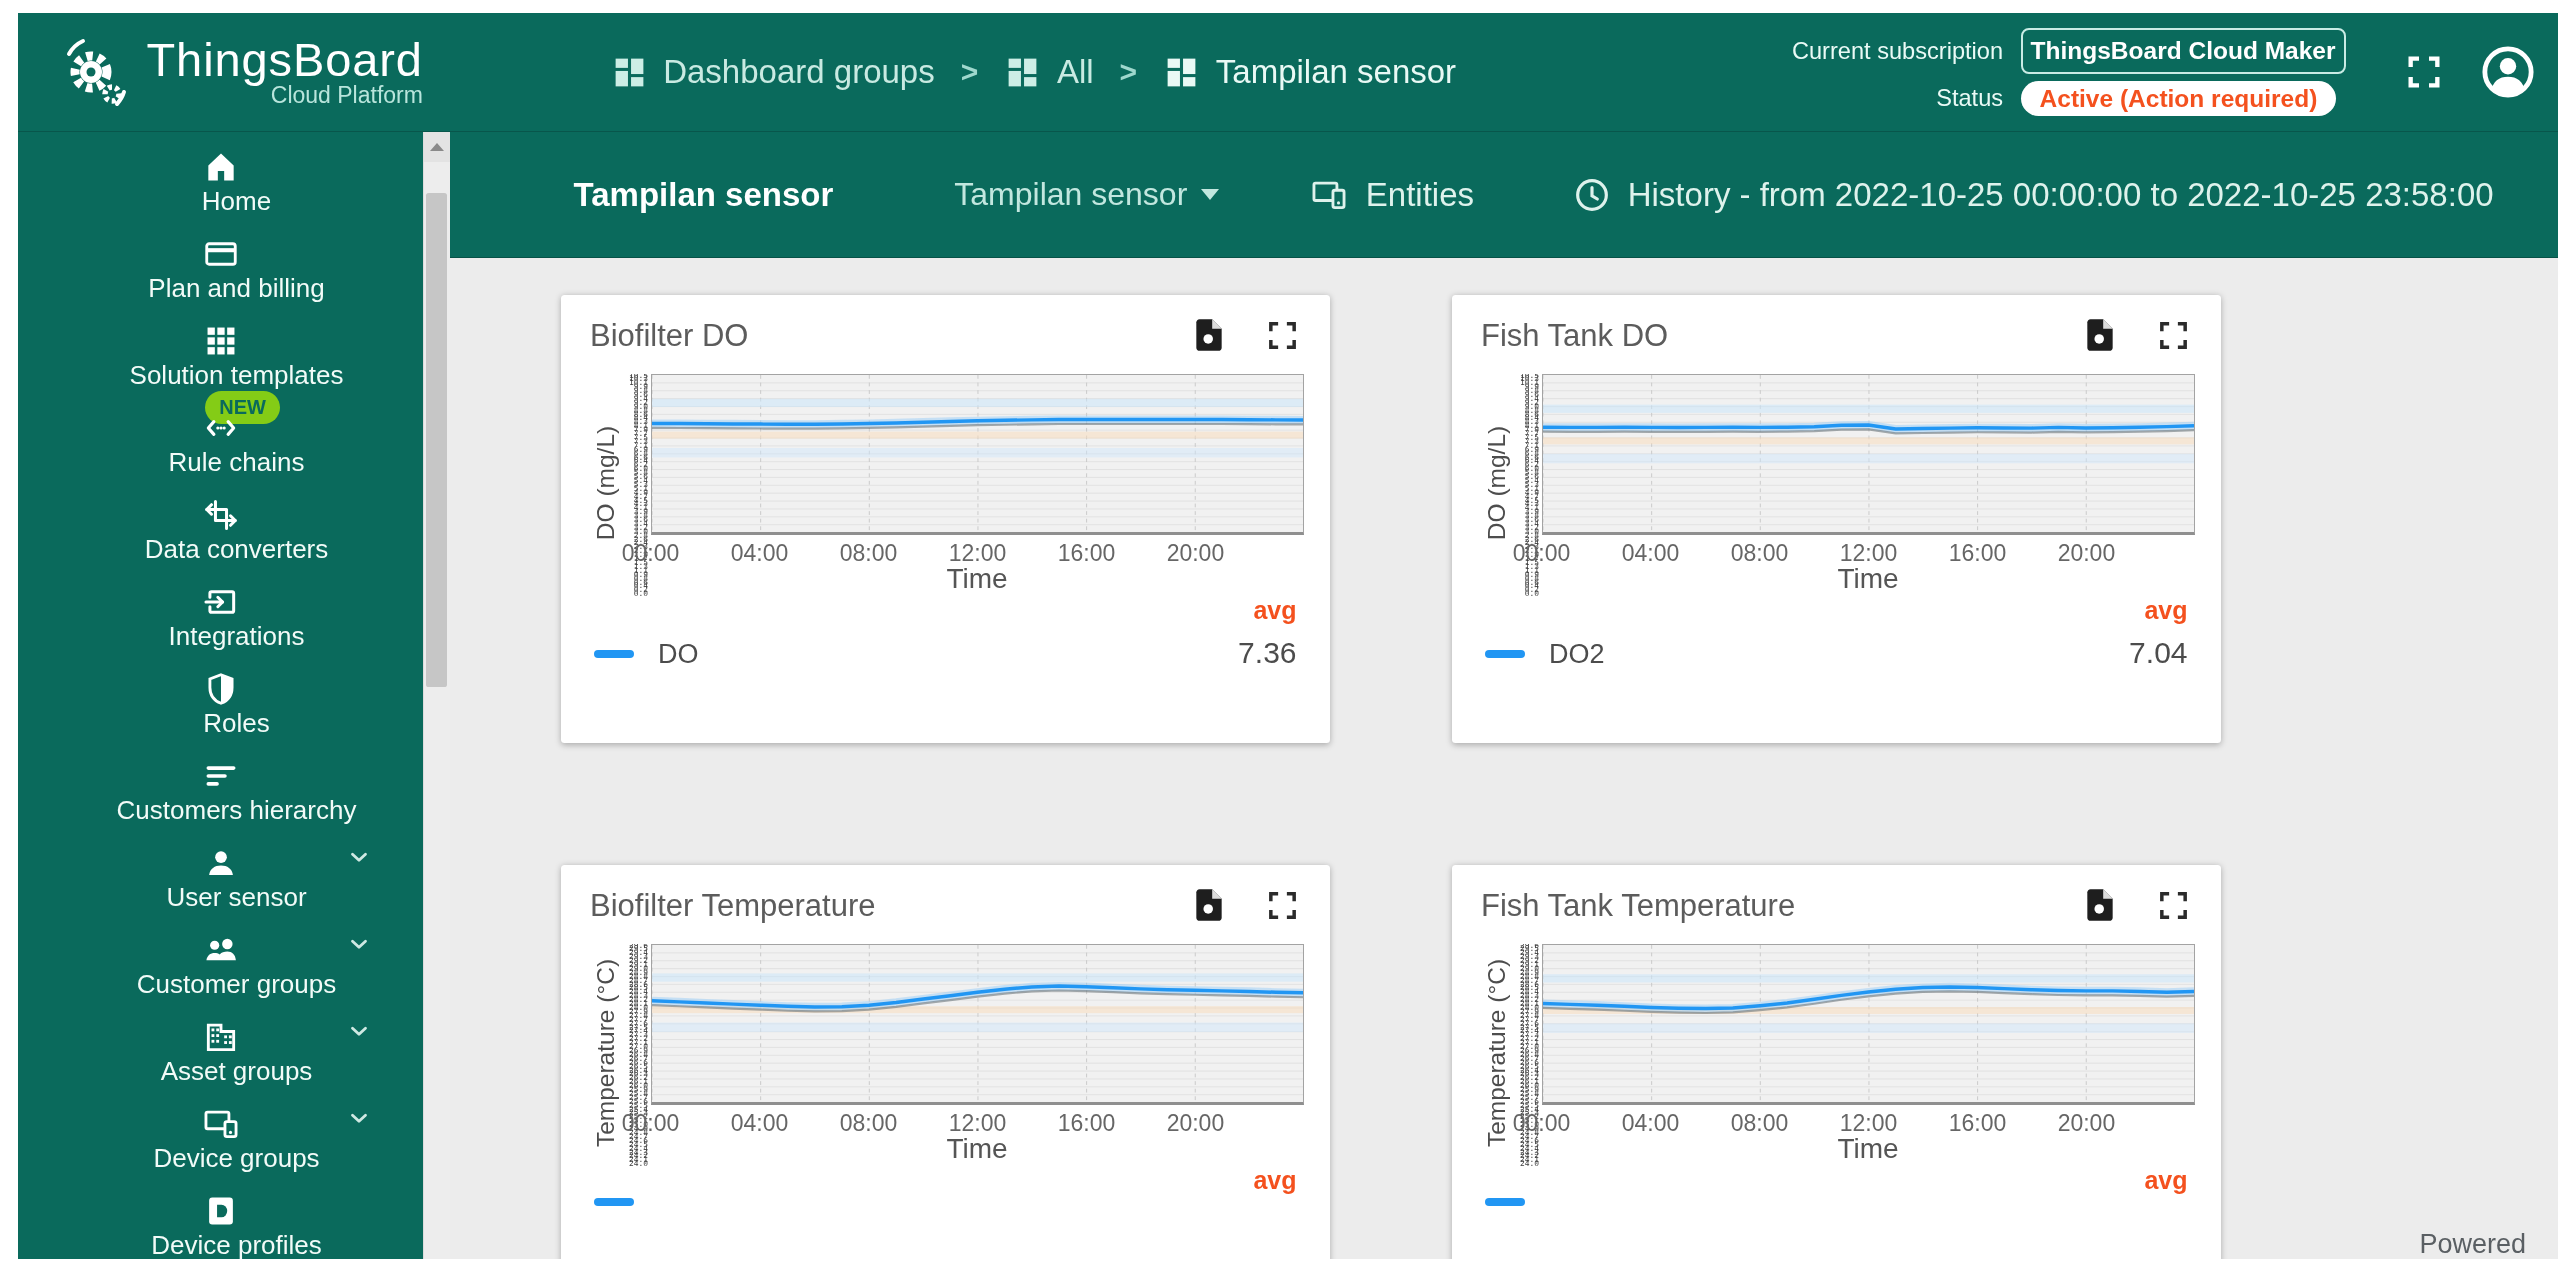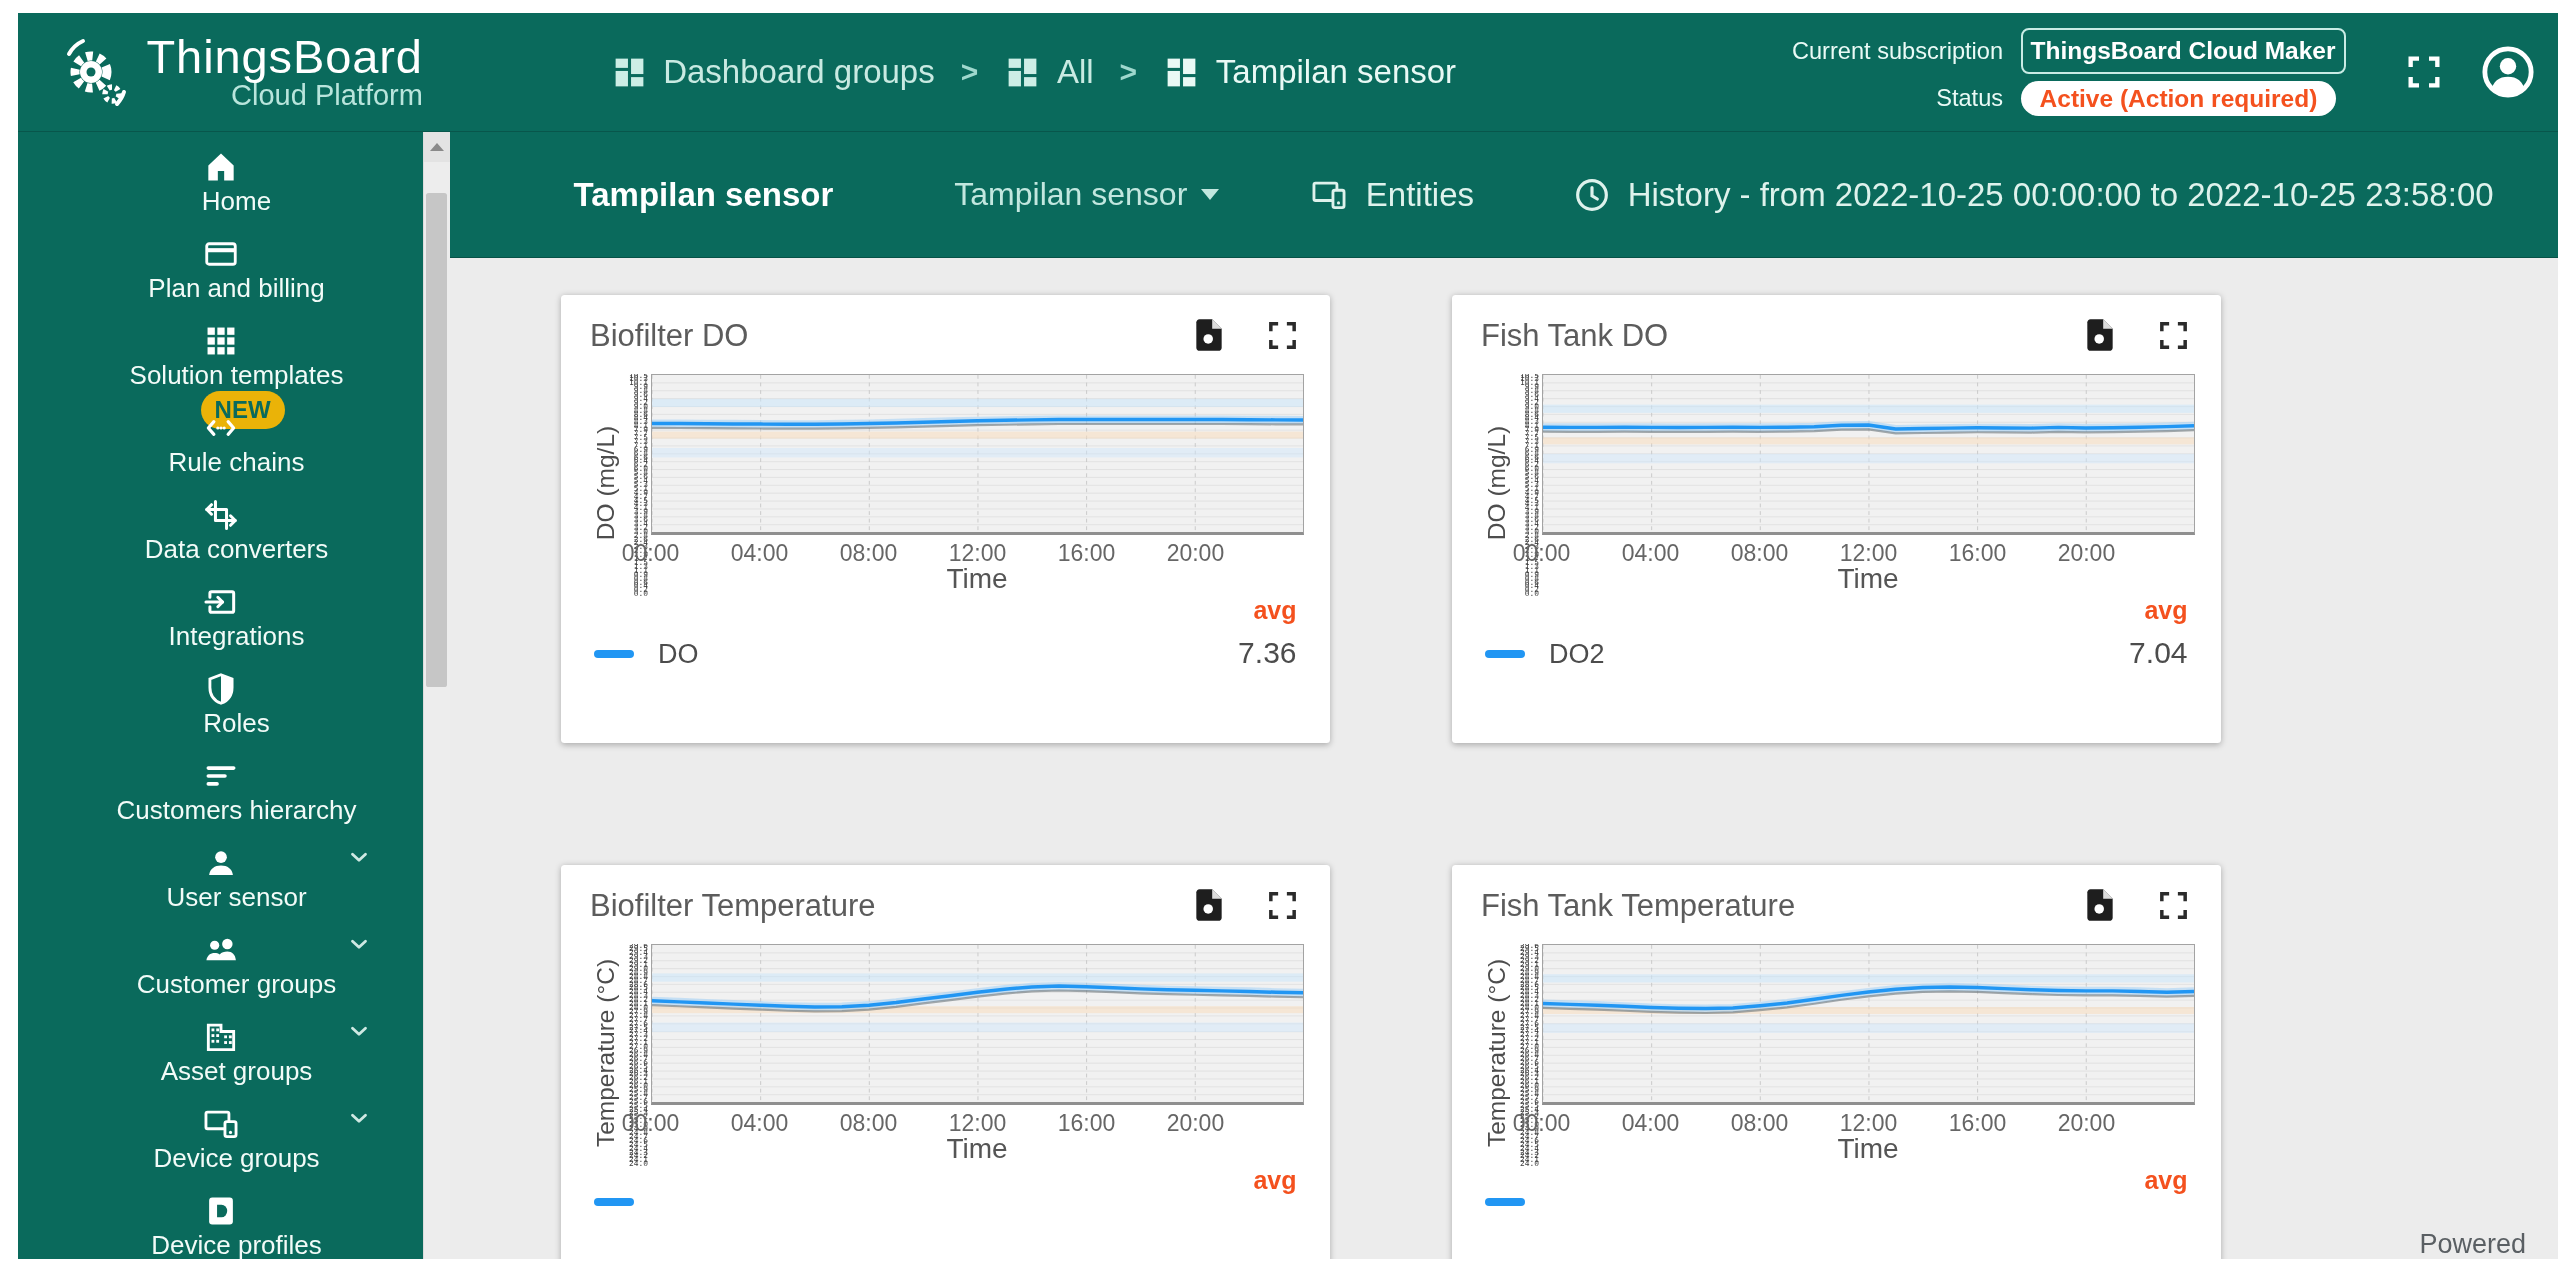--- a/index.html
+++ b/index.html
@@ -4,39 +4,39 @@
 <style>
   html,body{margin:0;padding:0;background:#fff;font-family:"Liberation Sans",sans-serif;}
   .page{position:relative;width:2576px;height:1276px;background:#ffffff;overflow:hidden;}
   .app{position:absolute;left:17.5px;top:13px;width:2540px;height:1246px;background:#0a6a5c;overflow:hidden;}
 
   
   .topbar{height:118px;display:flex;align-items:center;position:relative;border-bottom:0.9px solid rgba(0,0,0,.18);}
   .logo{width:516px;flex:none;display:flex;align-items:center;gap:14px;padding-left:35px;box-sizing:border-box;}
   .logo-text{display:flex;flex-direction:column;align-items:flex-end;}
   .logo-t1{font-size:47px;color:#ffffff;font-weight:500;letter-spacing:0.9px;line-height:1.05;}
-  .logo-t2{font-size:29px;color:#b9e5dc;margin-top:-1.7px;}
+  .logo-t2{font-size:23px;color:#b9e5dc;margin-top:-1.7px;}
   .breadcrumb{display:flex;align-items:center;gap:26px;margin-left:77px;color:#c9eae2;font-size:33px;white-space:nowrap;}
   .bc-item{display:flex;align-items:center;gap:15.7px;cursor:pointer;}
   .bc-sep{font-size:30px;font-weight:700;color:#9fd8cd;}
   .right-block{margin-left:auto;display:flex;align-items:center;padding-right:23px;}
   .sub-grid{display:grid;grid-template-columns:auto auto;gap:7px 17.5px;align-items:center;}
   .sub-label{color:#eafaf6;font-size:23.6px;justify-self:end;white-space:nowrap;}
   .sub-btn{border:2.6px solid #c9ece5;border-radius:7.9px;color:#fff;font-size:24.5px;font-weight:600;padding:7px 8px;white-space:nowrap;cursor:pointer;}
   .status-pill{background:#fff;border-radius:17.5px;color:#f4511e;font-weight:700;font-size:24.5px;padding:3.5px 19px;justify-self:start;white-space:nowrap;cursor:pointer;}
   .fs-btn{margin-left:58px;cursor:pointer;display:flex;}
   .avatar{margin-left:37px;cursor:pointer;display:flex;}
 
   
   .bodyrow{display:flex;height:1128px;}
   .sidebar{width:405px;flex:none;position:relative;overflow:hidden;}
   .menu{list-style:none;margin:0;padding:15.7px 0 0 0;}
   .menu li{height:87px;display:flex;align-items:center;padding-left:33px;position:relative;color:#f2fbf8;font-size:26px;font-weight:500;cursor:pointer;flex-direction:column;}
   .menu svg.mi{width:38px;height:38px;margin-right:31.5px;flex:none;}
-  .badge-new{background:#eab308;color:#0a6a5c;font-size:24px;font-weight:700;border-radius:19px;padding:5.2px 14px;margin-left:12.2px;}
+  .badge-new{background:#84cc16;color:#0a6a5c;font-size:20px;font-weight:700;border-radius:19px;padding:5.2px 14px;margin-left:12.2px;}
   .chev{position:absolute;right:51px;width:26px;height:26px;}
 
   .sidescroll{width:26px;flex:none;background:#ededed;position:relative;border-left:0.9px solid #dcdcdc;cursor:pointer;}
   .ss-arrow{position:absolute;top:0;left:0;right:0;height:30px;background:#e3e3e3;display:flex;align-items:center;justify-content:center;}
   .ss-arrow i{width:0;height:0;border-left:7px solid transparent;border-right:7px solid transparent;border-bottom:8.7px solid #8a8a8a;}
   .ss-thumb{position:absolute;top:61px;left:2.6px;width:21px;height:494px;background:#c6c6c6;border-radius:2.6px;}
 
   .main{flex:1;display:flex;flex-direction:column;min-width:0;}
   .toolbar{height:125px;flex:none;display:flex;align-items:center;color:#fff;border-bottom:0.9px solid rgba(0,0,0,.22);white-space:nowrap;}
   .tb-title{font-size:33px;font-weight:700;margin-left:124px;}

